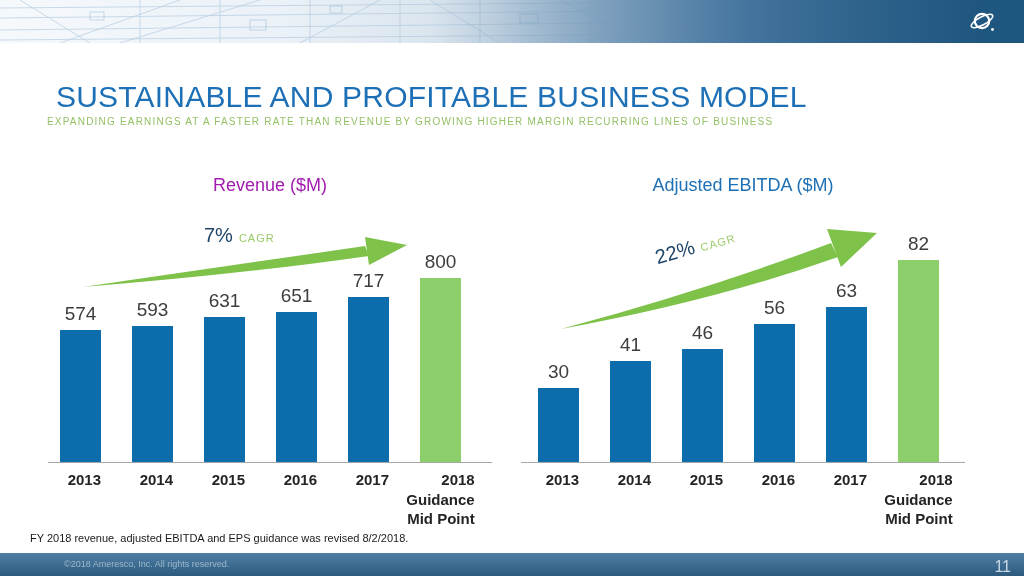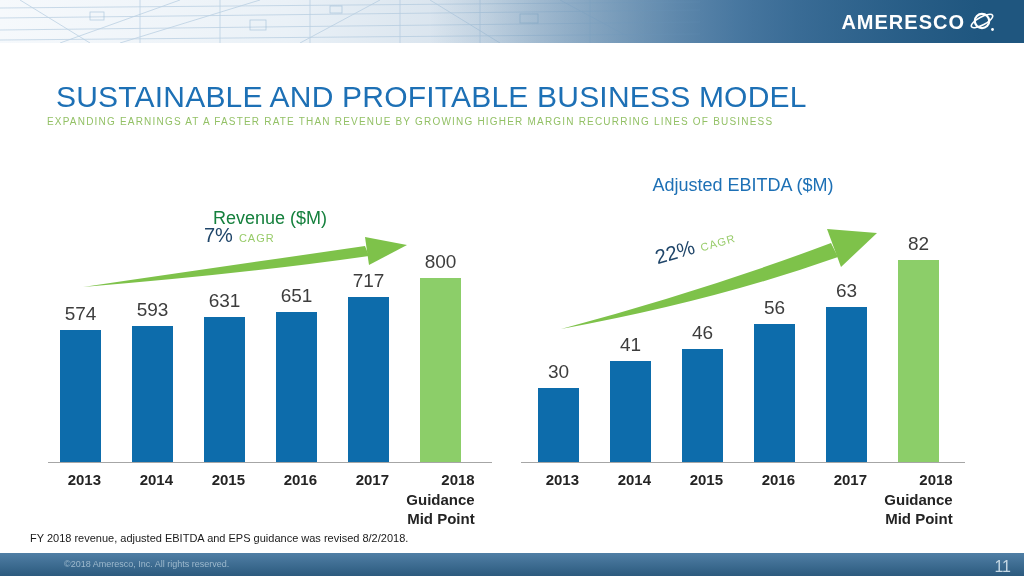--- a/index.html
+++ b/index.html
@@ -79,34 +79,33 @@
       </g>
       <g stroke="#8fb2cf" stroke-width="0.8" fill="none" opacity="0.6">
         <rect x="90" y="12" width="14" height="8"></rect>
           <rect x="250" y="20" width="16" height="10"></rect>
         <rect x="330" y="6" width="12" height="7"></rect>
           <rect x="520" y="14" width="18" height="9"></rect>
       </g>
     </svg>
     <div class="wash"></div>
     <div class="logo">
-      <span class="logo-text">AMERESCO</span>
       <svg width="27" height="27" viewBox="0 0 27 27">
         <circle cx="13" cy="12" r="7.2" fill="none" stroke="#ffffff" stroke-width="2.2"></circle>
         <ellipse cx="13" cy="12" rx="12" ry="4" fill="none" stroke="#ffffff" stroke-width="1.5" transform="rotate(-28 13 12)"></ellipse>
         <circle cx="23.5" cy="20.5" r="1.4" fill="#ffffff"></circle>
       </svg>
     </div>
   </div>
 
   <div class="main-title" style="color: rgb(29, 112, 181);">SUSTAINABLE AND PROFITABLE BUSINESS MODEL</div>
   <div class="subtitle" style="color: rgb(147, 193, 102);">EXPANDING EARNINGS AT A FASTER RATE THAN REVENUE BY GROWING HIGHER MARGIN RECURRING LINES OF BUSINESS</div>
 
   <div class="chart" id="chart0">
-    <div class="chart-title" style="color: #15803d; margin-top: 33px;">Revenue ($M)</div>
+    <div class="chart-title" style="color: #a21caf;">Revenue ($M)</div>
     <div class="cagr">
       <span class="pct" style="color: rgb(31, 69, 105);">7%</span><span class="lbl" style="color: rgb(151, 203, 104);">CAGR</span>
     </div>
     <svg class="arrow" width="330" height="60" viewBox="0 0 330 60">
       <path d="M2,55 Q160,32 284,14 L288,24 Q162,42 2,55 Z" fill="#7ec24a"></path>
       <polygon points="284,5 288,33 326,13" fill="#7ec24a"></polygon>
     </svg>
     <div class="bars">
         <div class="bar-col">
           <div class="bar-value" style="color: rgb(61, 61, 61);">574</div>

